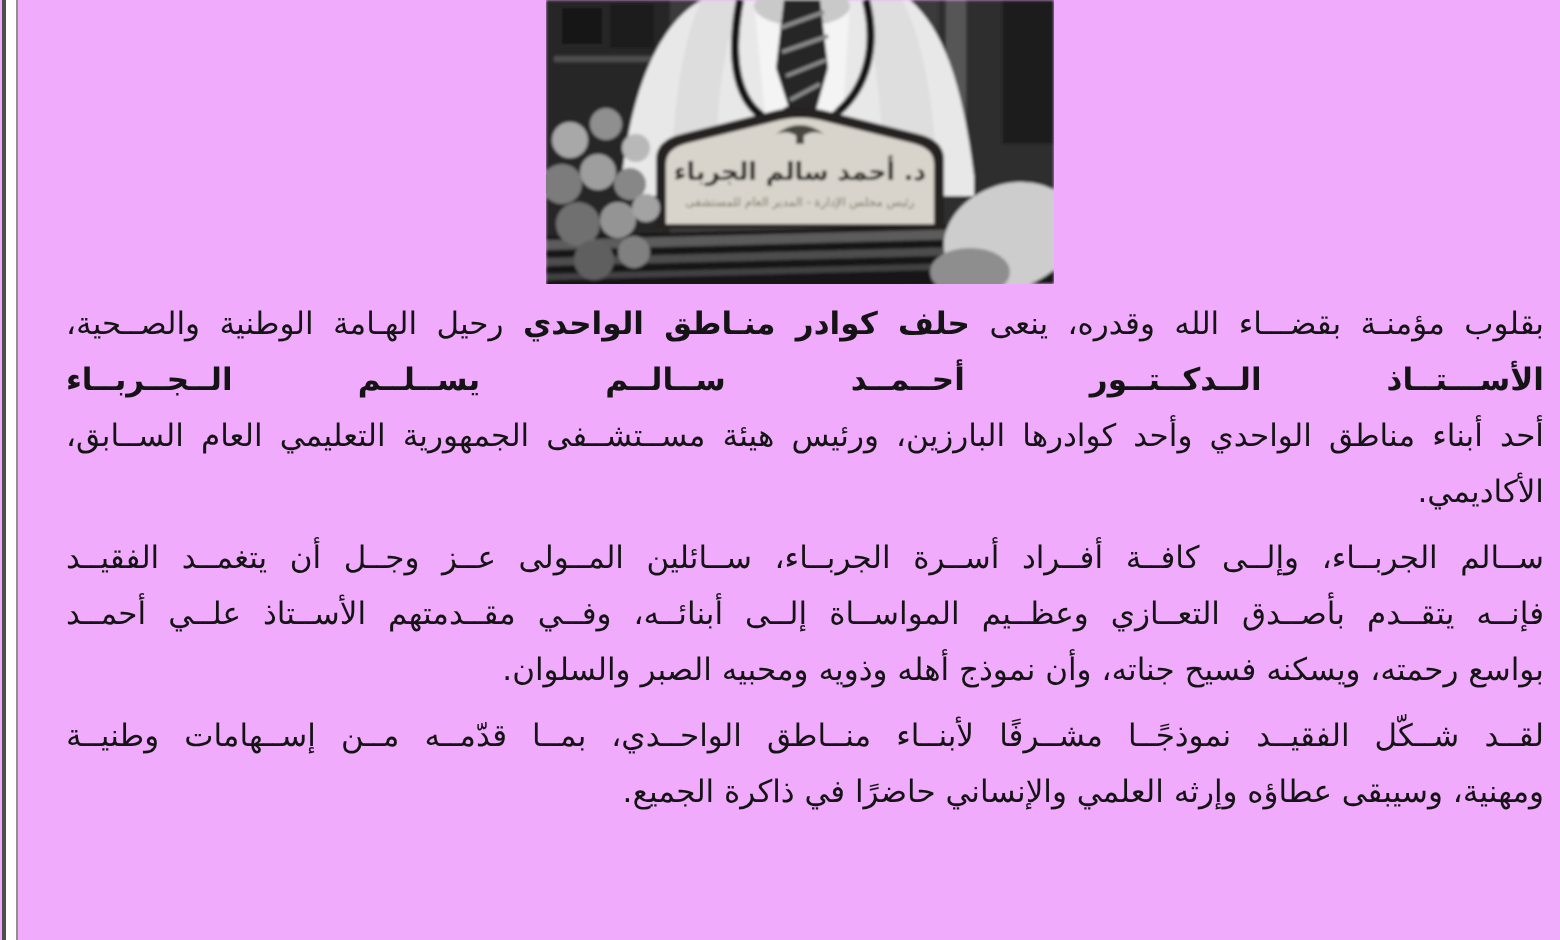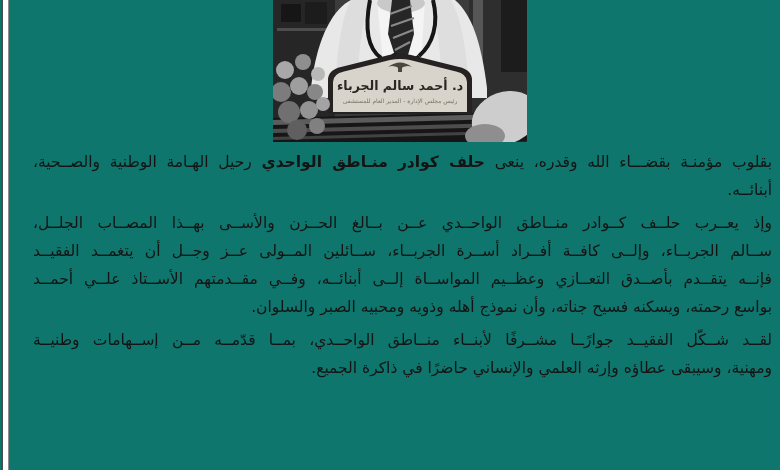--- a/index.html
+++ b/index.html
@@ -1,21 +1,21 @@
 <!DOCTYPE html>
 <html lang="ar" dir="rtl"><head>
 <meta charset="utf-8">
 <style>
   html,body{margin:0;padding:0;}
   body{
     width:780px;height:470px;background:#ffffff;
     font-family:"DejaVu Sans", sans-serif;
     overflow:hidden;
   }
-  .page{position:relative;width:780px;height:470px;background:#0f766e;direction:rtl;}
+  .page{position:relative;width:780px;height:470px;background:#f0abfc;direction:rtl;}
   .left-border{
     position:absolute;left:1px;top:0;width:5px;height:470px;
     border-left:2px solid #4d4d4d;border-right:1px solid #8f8f8f;
     background:#ffffff;
   }
   .photo{
     position:absolute;left:273px;top:0;width:254px;height:142px;
     overflow:hidden;
   }
   .textblock{
@@ -110,28 +110,29 @@
         <g>
           <ellipse cx="232" cy="118" rx="34" ry="26" fill="#cdcdcd" transform="rotate(-20 232 118)"></ellipse>
           <ellipse cx="212" cy="136" rx="20" ry="12" fill="#8e8e8e"></ellipse>
         </g>
       </g>
     </svg>
   </div>
 
   <div class="textblock">
     <div class="line"><span>بقلوب مؤمنـة بقضـــاء الله وقدره، ينعى </span><span class="b">حلف كوادر منـاطق الواحدي</span><span> رحيل الهـامة الوطنية والصــحية،</span></div>
-    <div class="line endline">أبنائــه.</div>
+    <div class="line boldline">الأســـتــاذ الــدكــتــور أحــمــد ســالــم يســلــم الــجــربــاء</div>
+    <div class="line">أحد أبناء مناطق الواحدي وأحد كوادرها البارزين، ورئيس هيئة مســتشــفى الجمهورية التعليمي العام الســابق،</div>
+    <div class="line endline">الأكاديمي.</div>
 
     <div class="pgap"></div>
 
-    <div class="line">وإذ يعــرب حلــف كــوادر منــاطق الواحــدي عــن بــالغ الحــزن والأســى بهــذا المصــاب الجلــل،</div>
     <div class="line">ســالم الجربــاء، وإلــى كافــة أفــراد أســرة الجربــاء، ســائلين المــولى عــز وجــل أن يتغمــد الفقيــد</div>
     <div class="line">فإنــه يتقــدم بأصــدق التعــازي وعظــيم المواســاة إلــى أبنائــه، وفــي مقــدمتهم الأســتاذ علــي أحمــد</div>
     <div class="line endline">بواسع رحمته، ويسكنه فسيح جناته، وأن نموذج أهله وذويه ومحبيه الصبر والسلوان.</div>
 
     <div class="pgap"></div>
 
-    <div class="line">لقــد شــكّل الفقيــد جوارًــا مشــرفًا لأبنــاء منــاطق الواحــدي، بمــا قدّمــه مــن إســهامات وطنيــة</div>
+    <div class="line">لقــد شــكّل الفقيــد نموذجًــا مشــرفًا لأبنــاء منــاطق الواحــدي، بمــا قدّمــه مــن إســهامات وطنيــة</div>
     <div class="line endline">ومهنية، وسيبقى عطاؤه وإرثه العلمي والإنساني حاضرًا في ذاكرة الجميع.</div>
   </div>
 
 </div>
 
 </body></html>

